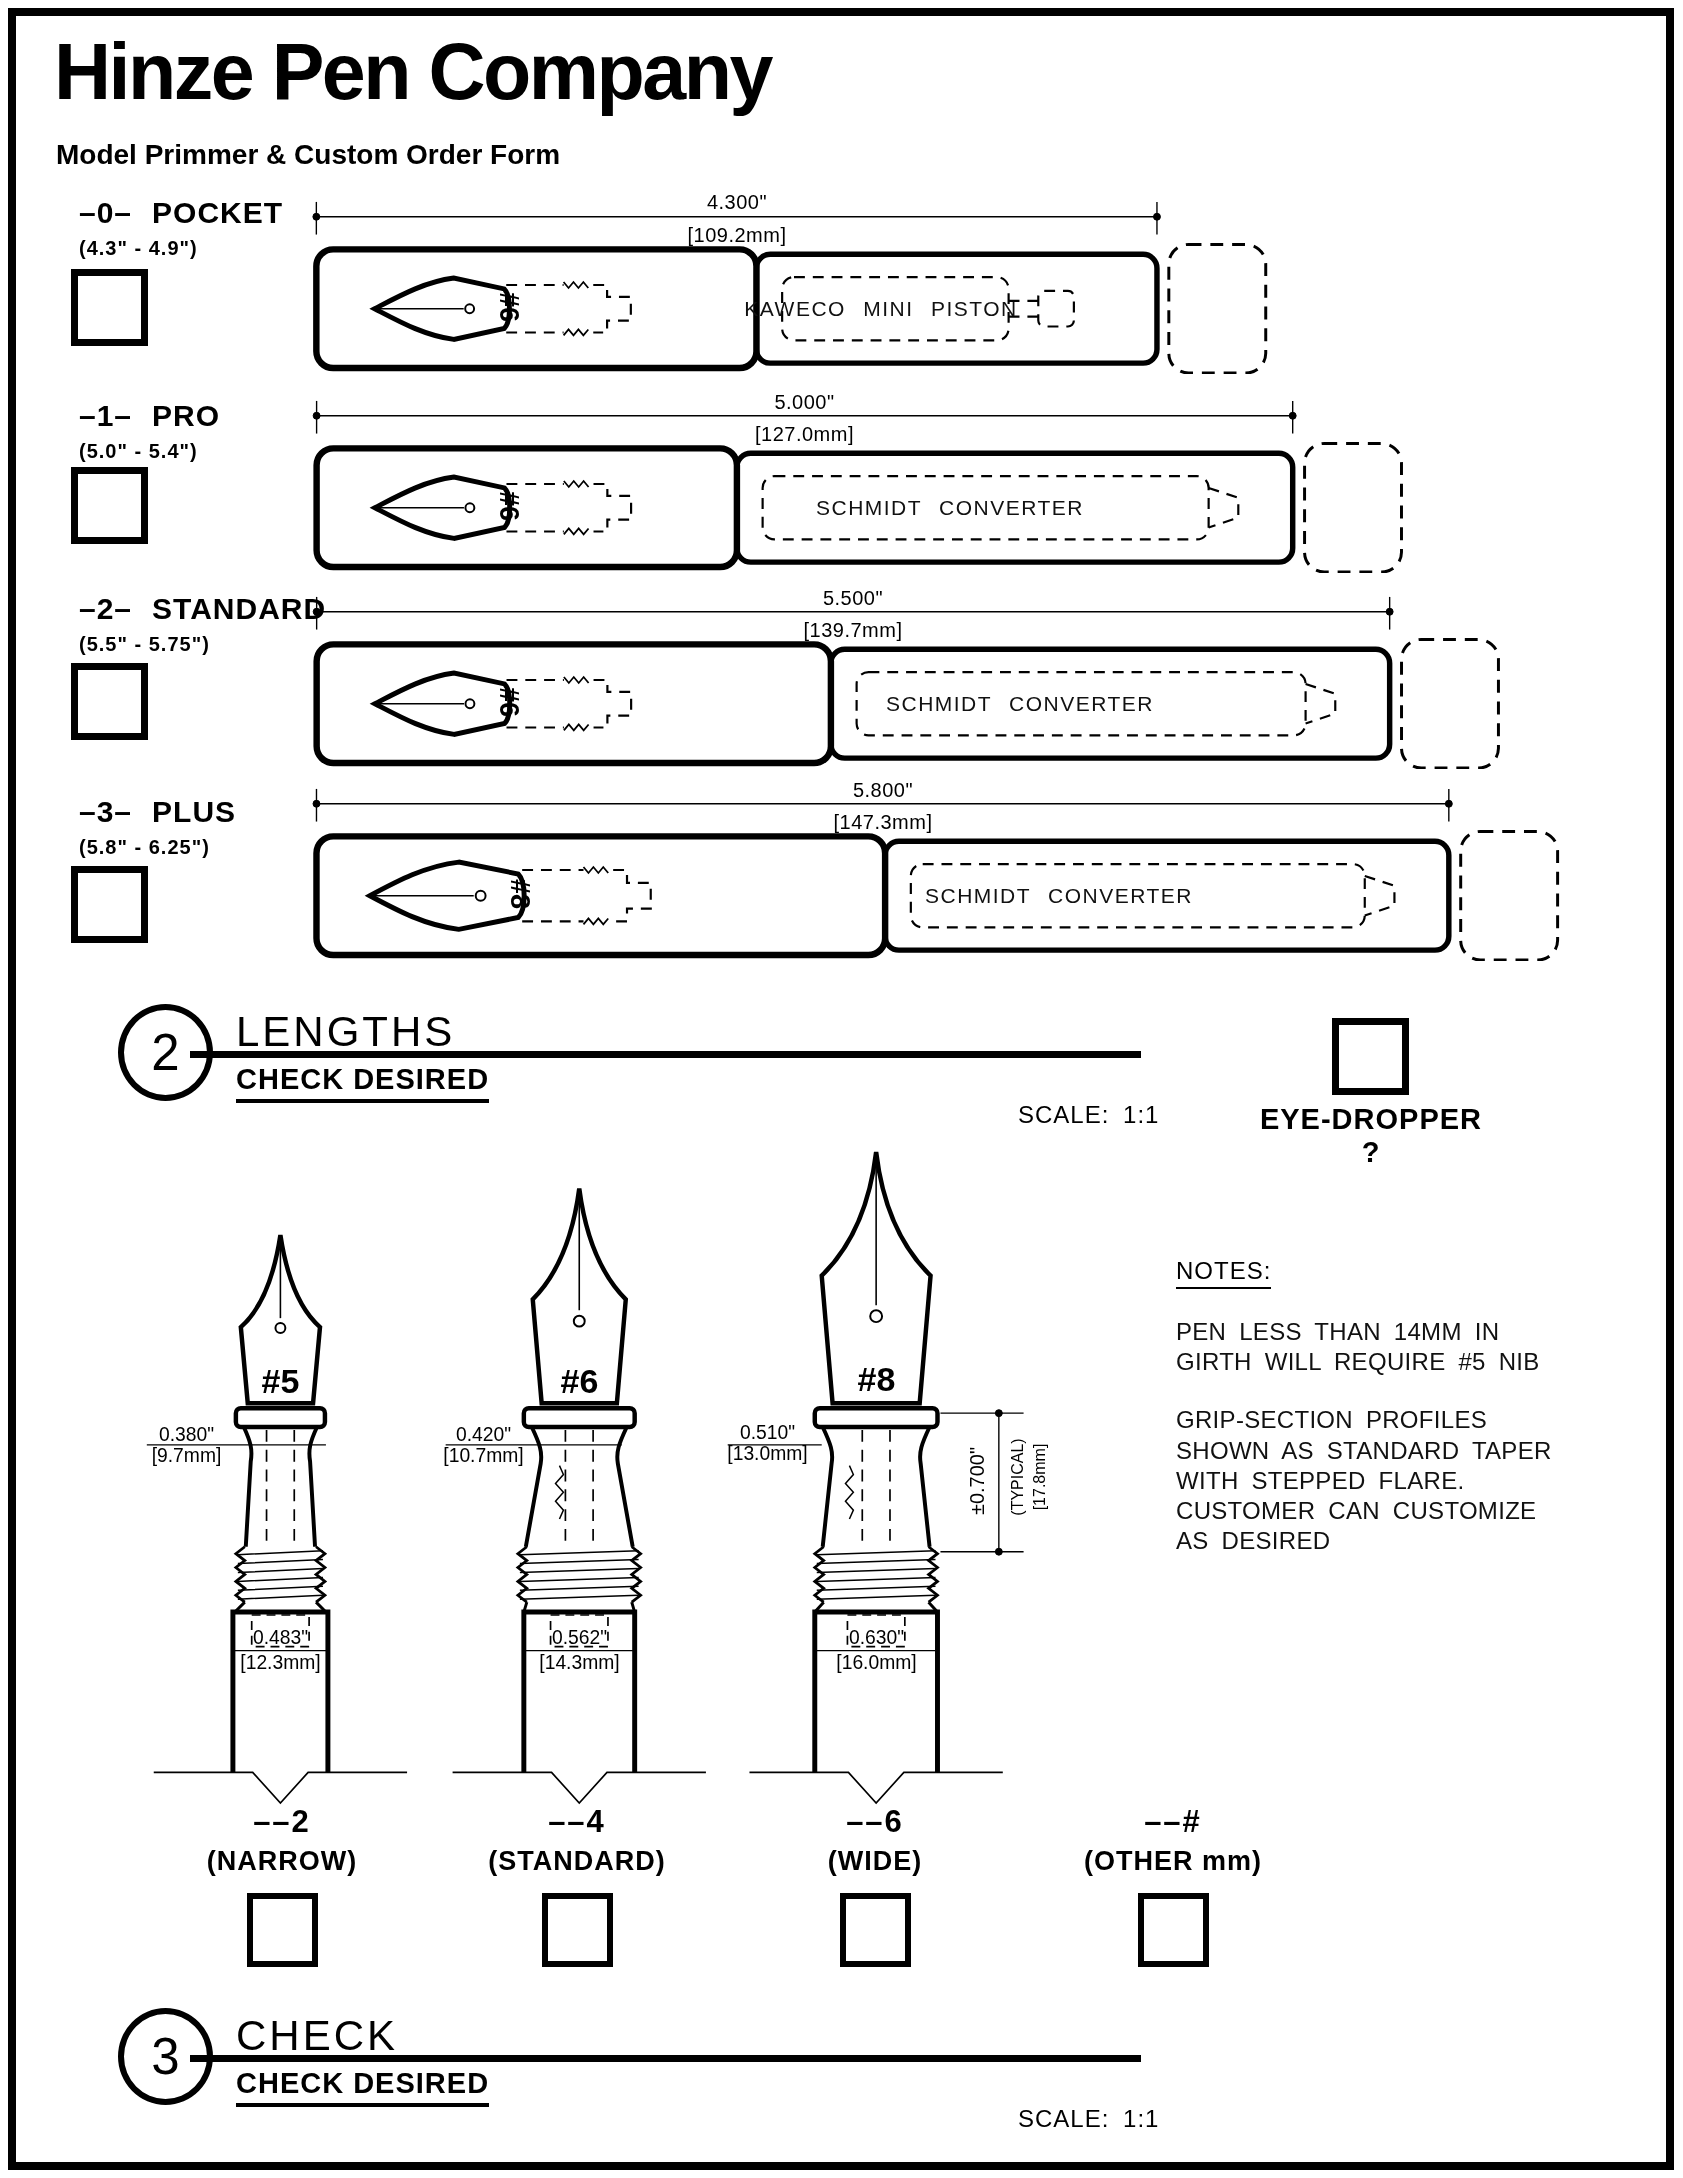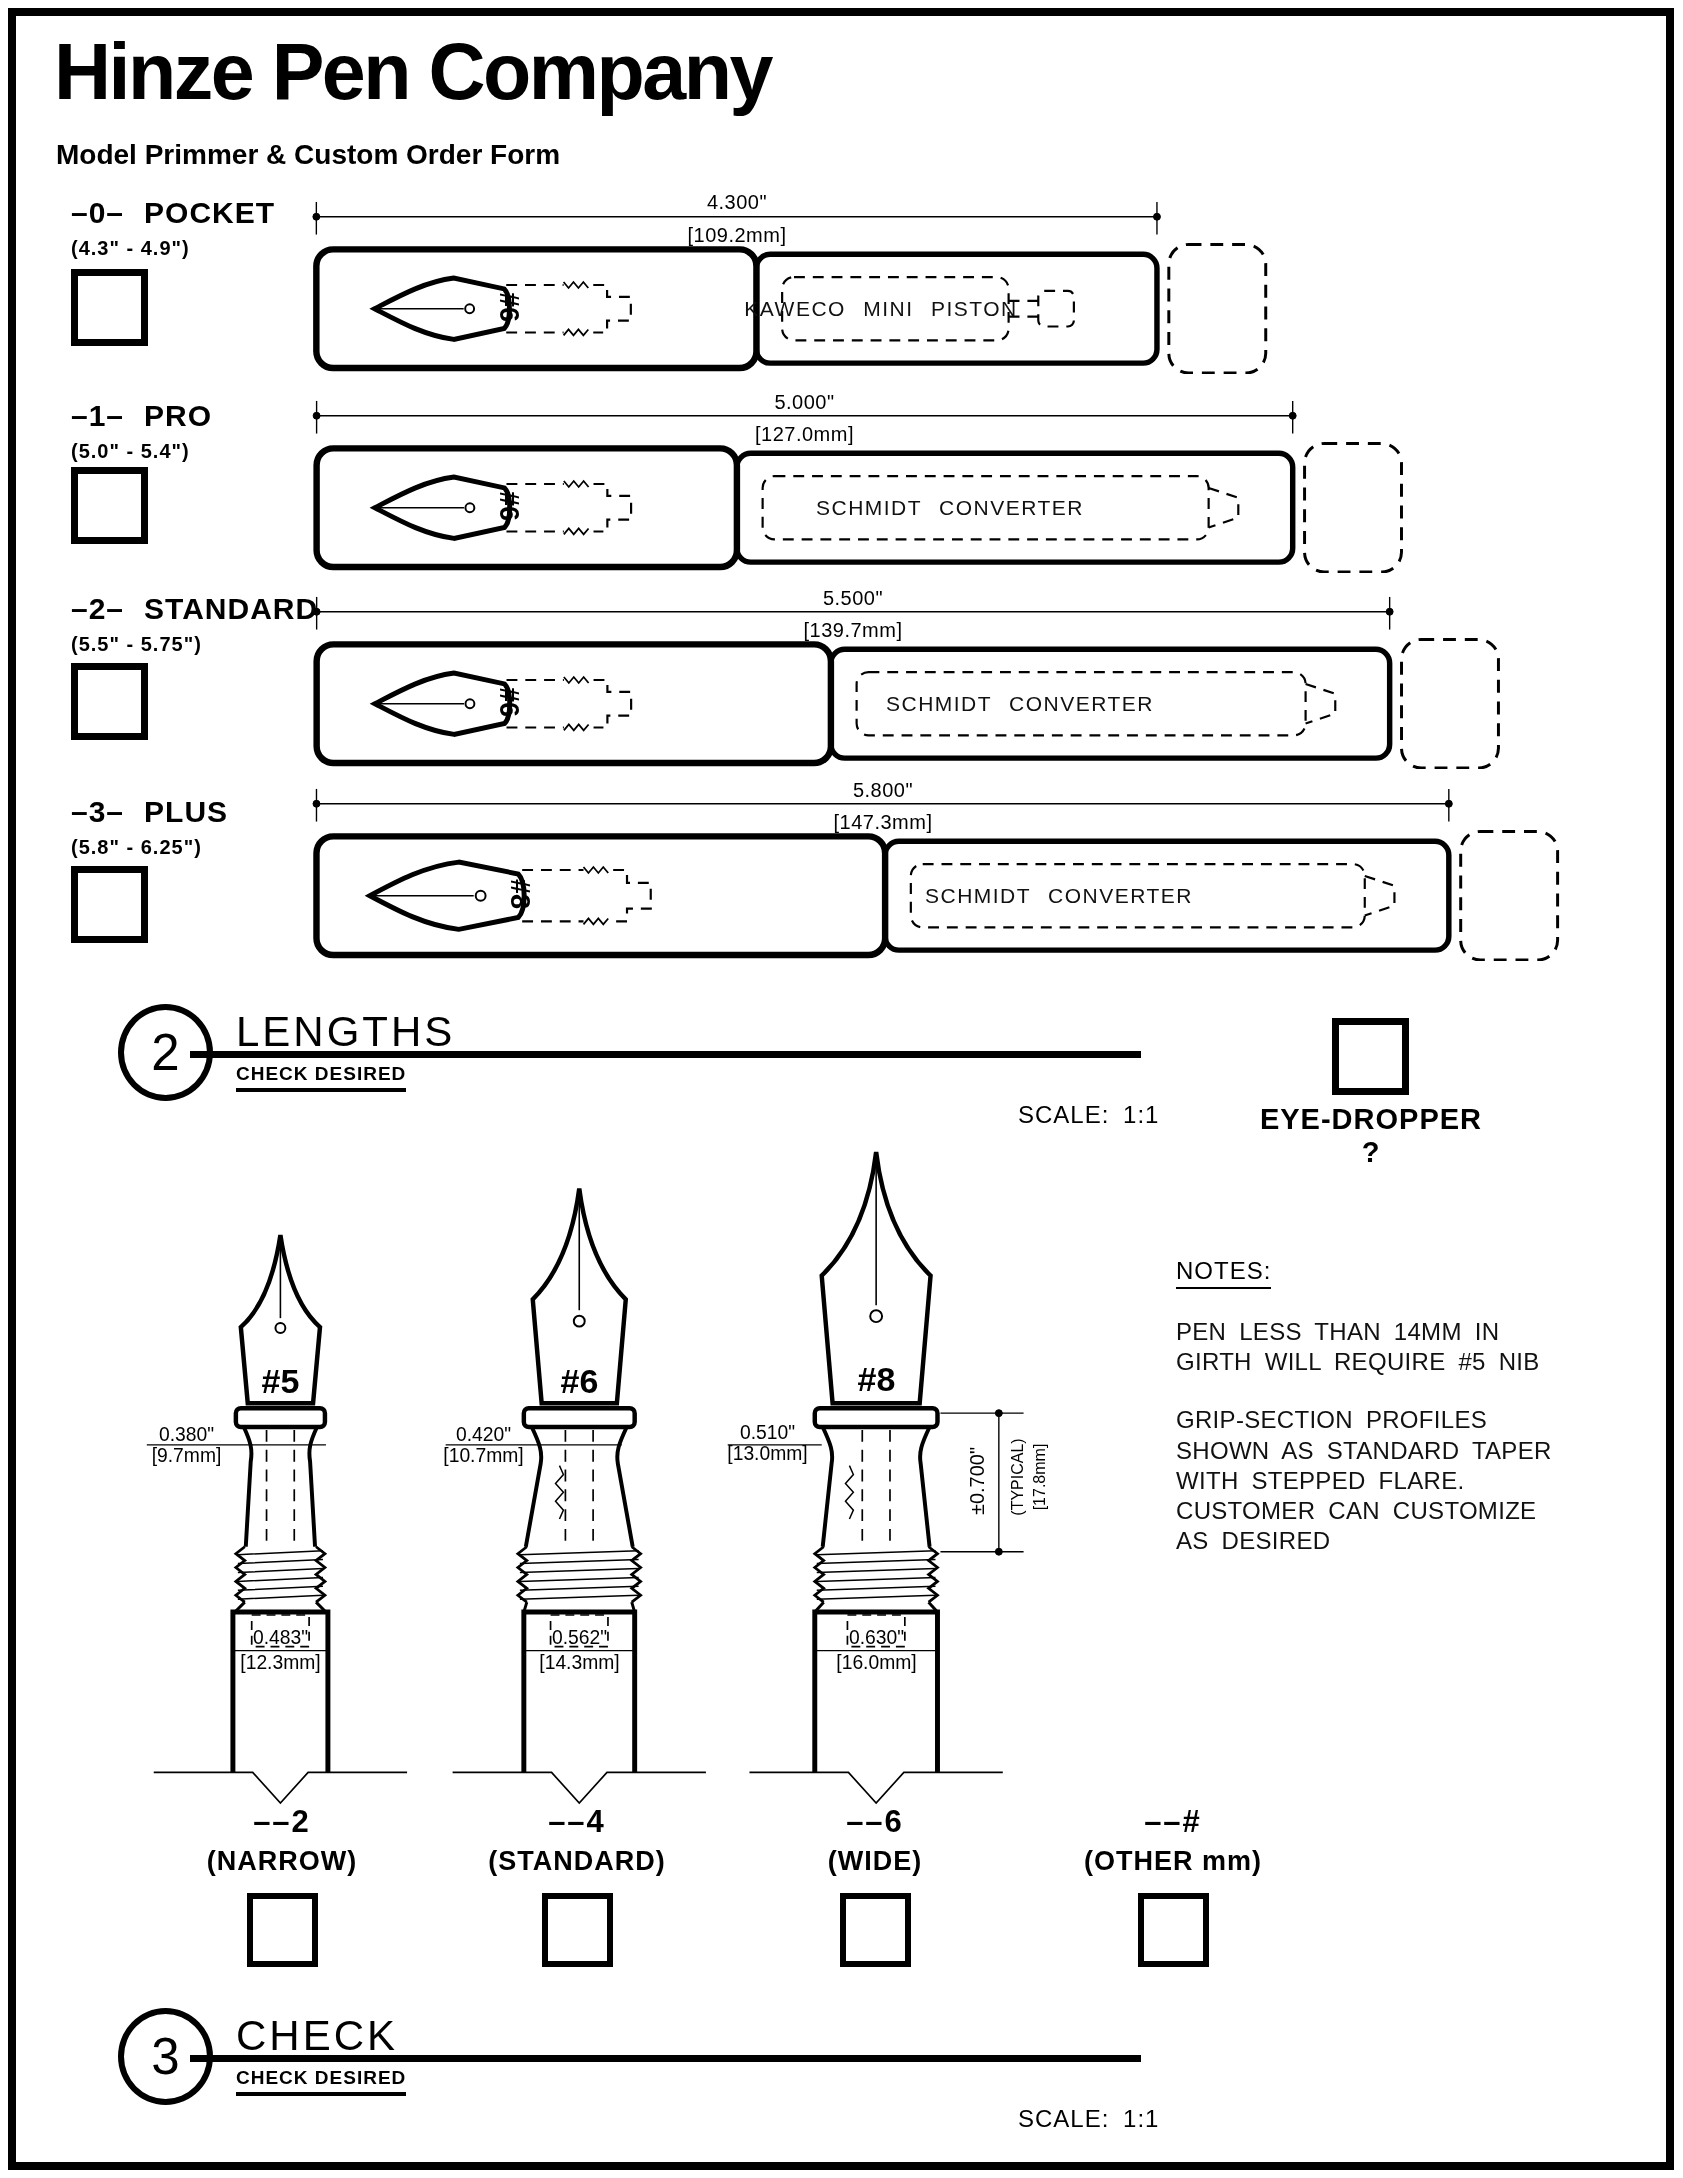--- a/index.html
+++ b/index.html
@@ -3,36 +3,36 @@
 <meta charset="utf-8">
 <style>
   html,body{margin:0;padding:0;}
   body{width:1683px;height:2178px;background:#fff;position:relative;overflow:hidden;
        font-family:"Liberation Sans",sans-serif;color:#000;}
   .frame{position:absolute;left:8px;top:8px;width:1666px;height:2162px;
          border:8px solid #000;box-sizing:border-box;}
   .page-title{position:absolute;left:54px;top:26px;margin:0;font-size:79px;font-weight:bold;
               letter-spacing:-2.5px;}
   .page-sub{position:absolute;left:56px;top:139px;margin:0;font-size:28px;font-weight:bold;}
-  .opt-label{position:absolute;}
+  .opt-label{position:absolute;margin-left:8px;}
   .opt-title{font-size:30px;font-weight:bold;letter-spacing:1px;white-space:nowrap;}
   .opt-title .code{margin-right:20px;}
   .opt-range{font-size:20px;font-weight:bold;margin-top:7px;letter-spacing:1px;white-space:nowrap;}
   .checkbox{position:absolute;width:63px;height:63px;border:7px solid #000;background:#fff;}
   .dim-in,.dim-mm{position:absolute;text-align:center;font-size:20px;letter-spacing:0.5px;}
   .mech{position:absolute;transform:translateX(-50%);white-space:nowrap;font-size:21px;
         letter-spacing:1.5px;word-spacing:10px;color:#111;}
   .nib-tag{position:absolute;width:69px;height:28px;transform:rotate(90deg);font-size:27px;
            font-weight:bold;text-align:center;line-height:28px;}
   svg.pen,svg.nibs{position:absolute;}
   .sec-circle{position:absolute;width:83px;height:85px;border:6px solid #000;border-radius:50%;
               text-align:center;line-height:85px;font-size:51px;background:#fff;}
   .sec-title{position:absolute;font-size:42px;letter-spacing:3px;}
   .sec-rule{position:absolute;height:7px;background:#000;}
-  .sec-check{position:absolute;font-size:19px;font-weight:bold;letter-spacing:1px;
+  .sec-check{position:absolute;font-size:29px;font-weight:bold;letter-spacing:1px;
              border-bottom:4px solid #000;padding-bottom:3px;}
   .sec-scale{position:absolute;font-size:24px;letter-spacing:1px;word-spacing:6px;margin-top:36px;}
   .ed-label{position:absolute;font-size:29px;font-weight:bold;text-align:center;letter-spacing:1px;}
   .nib-label{position:absolute;width:119px;text-align:center;font-size:34px;font-weight:bold;}
   .nd{position:absolute;width:139px;text-align:center;font-size:19.3px;}
   .rot{transform:rotate(-90deg);white-space:nowrap;text-align:center;}
   .rot-main{position:absolute;width:109px;height:26px;font-size:20px;}
   .rot-small{position:absolute;width:95px;height:20px;font-size:16px;}
   .w-opt{position:absolute;top:1804px;width:248px;text-align:center;}
   .w-code{font-size:31px;font-weight:bold;letter-spacing:2px;}

